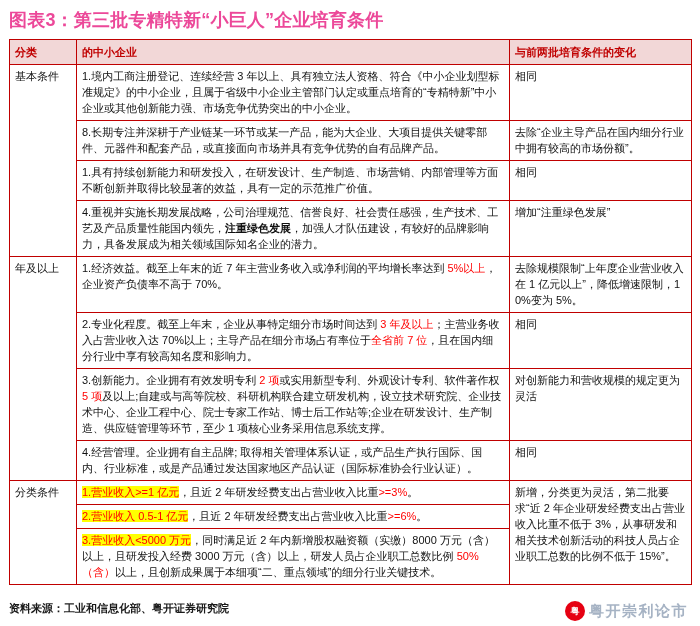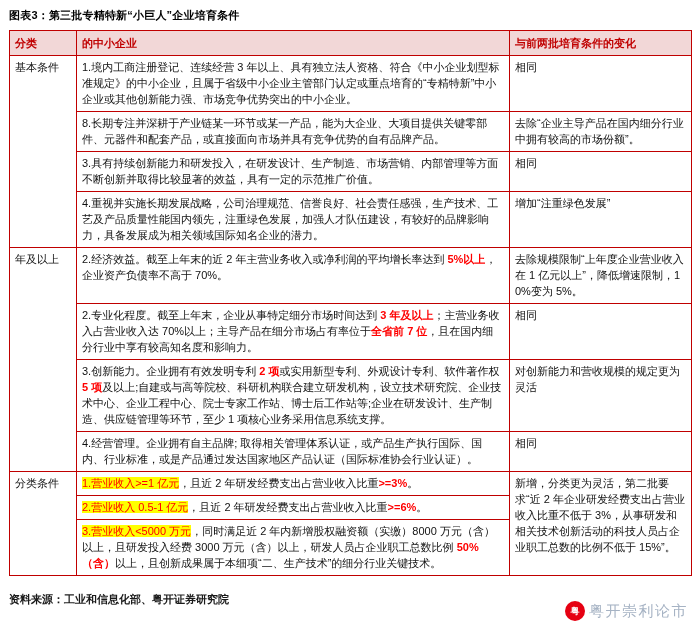--- a/index.html
+++ b/index.html
@@ -6,23 +6,23 @@
   html,body { width:700px; height:626px; }
   body {
     background:#ffffff;
     font-family:"Liberation Sans","DejaVu Sans",sans-serif;
     position:relative;
     overflow:hidden;
     color:#111;
   }
   .page { padding:8px 9px 0 9px; }
   .chart-title {
-    font-size:11px;
+    font-size:18px;
     font-weight:bold;
-    color:#000000;
+    color:#ec4899;
     margin-bottom:7px;
     letter-spacing:0.2px;
   }
   table.criteria {
     width:682px;
     border-collapse:collapse;
     table-layout:fixed;
   }
   col.c-cat { width:67px; }
   col.c-cond { width:433px; }
@@ -38,23 +38,23 @@
   }
   thead th {
     background:#f2d7d7;
     color:#c00000;
     font-weight:bold;
     padding-top:4px;
     padding-bottom:4px;
   }
   td.cat { color:#111;margin-top:44px; }
   td.cond, td.chg { color:#111; }
-  .seg-red { color:#ff0000; font-weight:bold; }
+  .seg-red { color:#ff0000; font-weight:normal; }
   .seg-hl { background:#ffff00; color:#ff0000; font-weight:normal; }
-  .seg-bold { font-weight:normal; color:#111; }
+  .seg-bold { font-weight:bold; color:#111; }
   .source-line {
     font-size:11px;
     font-weight:bold;
     color:#1a1a1a;
     margin-top:16px;
   }
   .watermark {
     position:absolute;
     right:12px;
     bottom:5px;
@@ -69,21 +69,21 @@
     color:#ffffff;
     font-size:9px;
     font-weight:bold;
     display:flex;
     align-items:center;
     justify-content:center;
     flex:0 0 auto;
   }
   .wm-text {
     font-size:15px;
-    font-weight:normal;
+    font-weight:bold;
     color:#a6b3c4;
     letter-spacing:1.5px;
   }
 </style>
 </head>
 <body>
 
 <div class="page">
 
   <div class="chart-title">图表3：第三批专精特新“小巨人”企业培育条件</div>
@@ -105,30 +105,30 @@
         <tr>
           <td class="cat" rowspan="4">基本条件</td>
           <td class="cond"><span>1.境内工商注册登记、连续经营 3 年以上、具有独立法人资格、符合《中小企业划型标准规定》的中小企业，且属于省级中小企业主管部门认定或重点培育的“专精特新”中小企业或其他创新能力强、市场竞争优势突出的中小企业。</span></td>
           <td class="chg"><span>相同</span></td>
         </tr>
         <tr>
           <td class="cond"><span>8.长期专注并深耕于产业链某一环节或某一产品，能为大企业、大项目提供关键零部件、元器件和配套产品，或直接面向市场并具有竞争优势的自有品牌产品。</span></td>
           <td class="chg"><span>去除“企业主导产品在国内细分行业中拥有较高的市场份额”。</span></td>
         </tr>
         <tr>
-          <td class="cond"><span>3.具有持续创新能力和研发投入，在研发设计、生产制造、市场营销、内部管理等方面不断创新并取得比较显著的效益，具有一定的示范推广价值。</span></td>
+          <td class="cond"><span>1.具有持续创新能力和研发投入，在研发设计、生产制造、市场营销、内部管理等方面不断创新并取得比较显著的效益，具有一定的示范推广价值。</span></td>
           <td class="chg"><span>相同</span></td>
         </tr>
         <tr>
           <td class="cond"><span>4.重视并实施长期发展战略，公司治理规范、信誉良好、社会责任感强，生产技术、工艺及产品质量性能国内领先，</span><span class="seg-bold">注重绿色发展</span><span>，加强人才队伍建设，有较好的品牌影响力，具备发展成为相关领域国际知名企业的潜力。</span></td>
           <td class="chg"><span>增加“注重绿色发展”</span></td>
         </tr>
         <tr>
           <td class="cat" rowspan="4">年及以上</td>
-          <td class="cond"><span>2.经济效益。截至上年末的近 2 年主营业务收入或净利润的平均增长率达到 </span><span class="seg-red">5%以上</span><span>，企业资产负债率不高于 70%。</span></td>
+          <td class="cond"><span>1.经济效益。截至上年末的近 7 年主营业务收入或净利润的平均增长率达到 </span><span class="seg-red">5%以上</span><span>，企业资产负债率不高于 70%。</span></td>
           <td class="chg"><span>去除规模限制“上年度企业营业收入在 1 亿元以上”，降低增速限制，10%变为 5%。</span></td>
         </tr>
         <tr>
           <td class="cond"><span>2.专业化程度。截至上年末，企业从事特定细分市场时间达到 </span><span class="seg-red">3 年及以上</span><span>；主营业务收入占营业收入达 70%以上；主导产品在细分市场占有率位于</span><span class="seg-red">全省前 7 位</span><span>，且在国内细分行业中享有较高知名度和影响力。</span></td>
           <td class="chg"><span>相同</span></td>
         </tr>
         <tr>
           <td class="cond"><span>3.创新能力。企业拥有有效发明专利 </span><span class="seg-red">2 项</span><span>或实用新型专利、外观设计专利、软件著作权 </span><span class="seg-red">5 项</span><span>及以上;自建或与高等院校、科研机构联合建立研发机构，设立技术研究院、企业技术中心、企业工程中心、院士专家工作站、博士后工作站等;企业在研发设计、生产制造、供应链管理等环节，至少 1 项核心业务采用信息系统支撑。</span></td>
           <td class="chg"><span>对创新能力和营收规模的规定更为灵活</span></td>
         </tr>
@@ -138,21 +138,21 @@
         </tr>
         <tr>
           <td class="cat" rowspan="3">分类条件</td>
           <td class="cond"><span class="seg-hl">1.营业收入&gt;=1 亿元</span><span>，且近 2 年研发经费支出占营业收入比重</span><span class="seg-red">&gt;=3%</span><span>。</span></td>
           <td class="chg" rowspan="3"><span>新增，分类更为灵活，第二批要求“近 2 年企业研发经费支出占营业收入比重不低于 3%，从事研发和相关技术创新活动的科技人员占企业职工总数的比例不低于 15%”。</span></td>
         </tr>
         <tr>
           <td class="cond"><span class="seg-hl">2.营业收入 0.5-1 亿元</span><span>，且近 2 年研发经费支出占营业收入比重</span><span class="seg-red">&gt;=6%</span><span>。</span></td>
         </tr>
         <tr>
-          <td class="cond"><span class="seg-hl">3.营业收入&lt;5000 万元</span><span>，同时满足近 2 年内新增股权融资额（实缴）8000 万元（含）以上，且研发投入经费 3000 万元（含）以上，研发人员占企业职工总数比例 </span><span class="seg-red">50%（含）</span><span>以上，且创新成果属于本细项“二、生产技术”的细分行业关键技术。</span></td>
+          <td class="cond"><span class="seg-hl">3.营业收入&lt;5000 万元</span><span>，同时满足近 2 年内新增股权融资额（实缴）8000 万元（含）以上，且研发投入经费 3000 万元（含）以上，研发人员占企业职工总数比例 </span><span class="seg-red">50%（含）</span><span>以上，且创新成果属于本细项“二、重点领域”的细分行业关键技术。</span></td>
         </tr>
       </tbody>
   </table>
 
   <div class="source-line">资料来源：工业和信息化部、粤开证券研究院</div>
 
 </div>
 
 <div class="watermark">
   <div class="wm-logo">粤</div>

